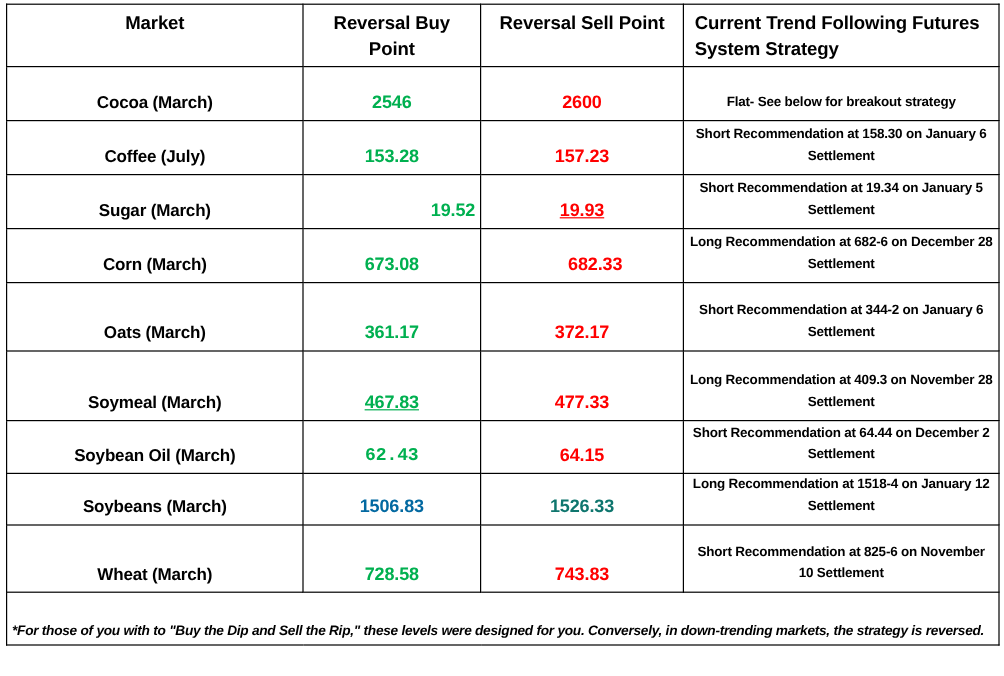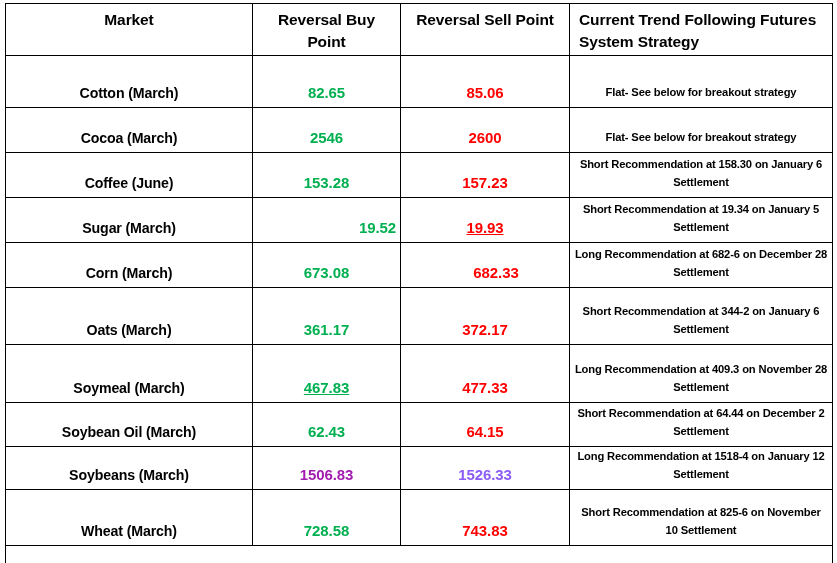--- a/index.html
+++ b/index.html
@@ -121,34 +121,28 @@
     <thead>
       <tr class="head">
         <th>Market</th>
         <th>Reversal Buy Point</th>
         <th>Reversal Sell Point</th>
         <th class="trend-head">Current Trend Following Futures System Strategy</th>
       </tr>
     </thead>
 
     <tbody id="table-body">
-        <tr class="data" style="height: 52px;">
-          <td class="market">Cotton (March)</td>
-          <td class="buy" style="color: rgb(0, 176, 80);">82.65</td>
-          <td class="sell" style="color: rgb(255, 0, 0);">85.06</td>
-          <td class="trend">Flat- See below for breakout strategy</td>
-        </tr>
         <tr class="data" style="height: 45px;">
           <td class="market">Cocoa (March)</td>
           <td class="buy" style="color: rgb(0, 176, 80);">2546</td>
           <td class="sell" style="color: rgb(255, 0, 0);">2600</td>
           <td class="trend">Flat- See below for breakout strategy</td>
         </tr>
         <tr class="data" style="height: 45px;">
-          <td class="market">Coffee (June)</td>
+          <td class="market">Coffee (July)</td>
           <td class="buy" style="color: rgb(0, 176, 80);">153.28</td>
           <td class="sell" style="color: rgb(255, 0, 0);">157.23</td>
           <td class="trend">Short Recommendation at 158.30 on January 6 Settlement</td>
         </tr>
         <tr class="data" style="height: 45px;">
           <td class="market">Sugar (March)</td>
           <td class="buy" style="color: rgb(0, 176, 80); text-align: right;">19.52</td>
           <td class="sell" style="color: rgb(255, 0, 0); text-decoration: underline;">19.93</td>
           <td class="trend">Short Recommendation at 19.34 on January 5 Settlement</td>
         </tr>
@@ -165,28 +159,28 @@
           <td class="trend">Short Recommendation at 344-2 on January 6 Settlement</td>
         </tr>
         <tr class="data" style="height: 58px;">
           <td class="market">Soymeal (March)</td>
           <td class="buy" style="color: rgb(0, 176, 80); text-decoration: underline;">467.83</td>
           <td class="sell" style="color: rgb(255, 0, 0);">477.33</td>
           <td class="trend">Long Recommendation at 409.3 on November 28 Settlement</td>
         </tr>
         <tr class="data" style="height: 44px;">
           <td class="market">Soybean Oil (March)</td>
-          <td class="buy" style="color: rgb(0, 176, 80);">62.43</td>
+          <td class="buy" style="color: rgb(0, 176, 80); font-family: Liberation Mono, monospace;">62.43</td>
           <td class="sell" style="color: rgb(255, 0, 0); text-align: center;">64.15</td>
           <td class="trend">Short Recommendation at 64.44 on December 2 Settlement</td>
         </tr>
         <tr class="data" style="height: 38px;">
           <td class="market">Soybeans (March)</td>
-          <td class="buy" style="color: #a21caf;">1506.83</td>
-          <td class="sell" style="color: #8b5cf6;">1526.33</td>
+          <td class="buy" style="color: #0369a1;">1506.83</td>
+          <td class="sell" style="color: #0f766e;">1526.33</td>
           <td class="trend">Long Recommendation at 1518-4 on January 12 Settlement</td>
         </tr>
         <tr class="data" style="height: 56px;">
           <td class="market">Wheat (March)</td>
           <td class="buy" style="color: rgb(0, 176, 80);">728.58</td>
           <td class="sell" style="color: rgb(255, 0, 0);">743.83</td>
           <td class="trend">Short Recommendation at 825-6 on November 10 Settlement</td>
         </tr>
       </tbody>
 

